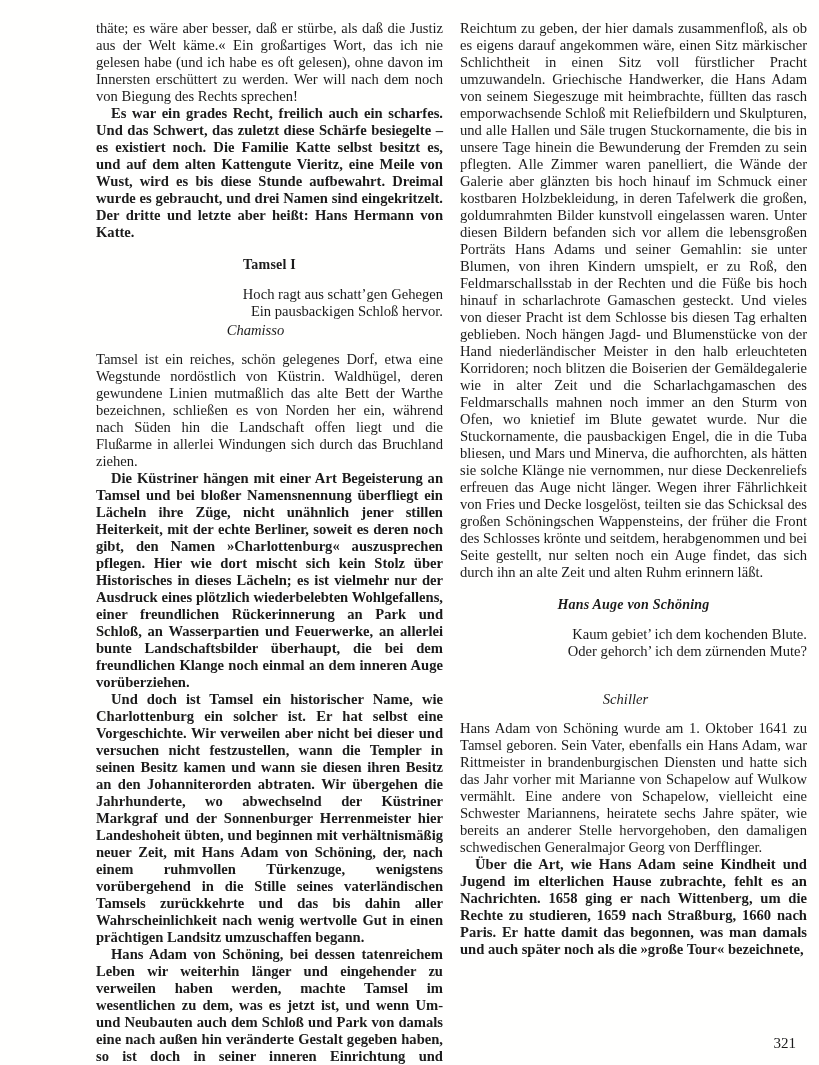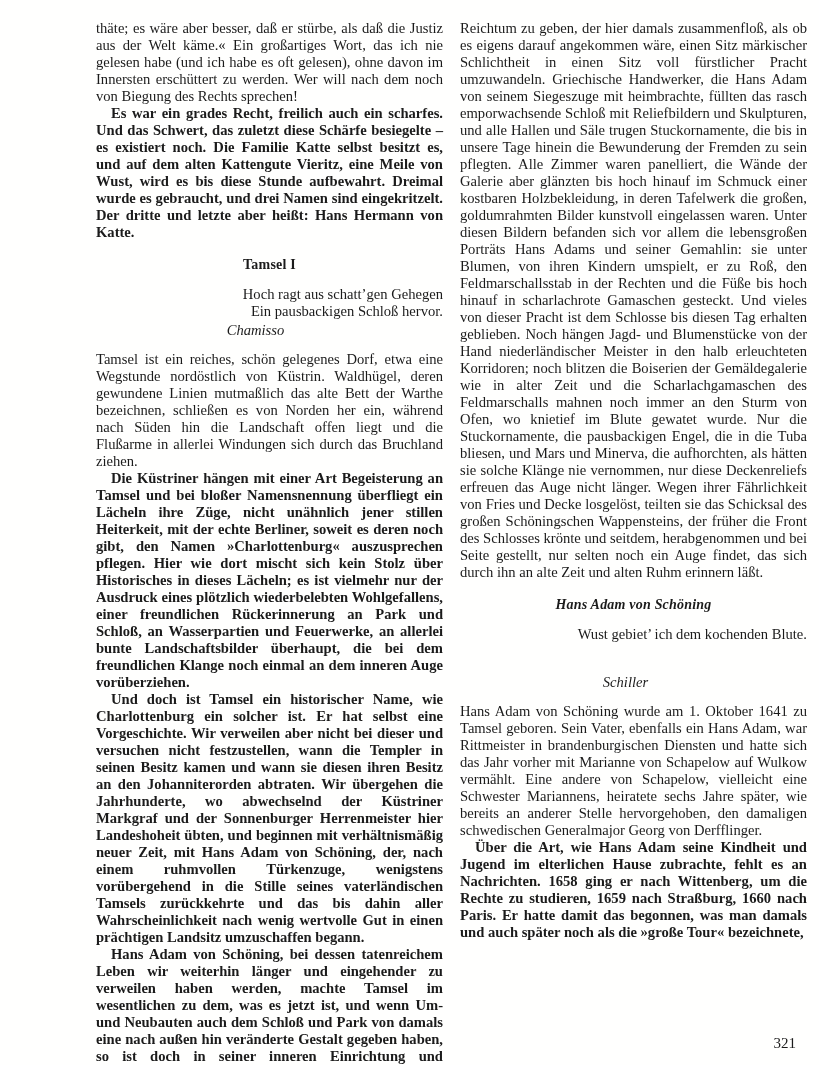--- a/index.html
+++ b/index.html
@@ -83,24 +83,25 @@
 
       <p class="para">Tamsel ist ein reiches, schön gelegenes Dorf, etwa eine Wegstunde nordöstlich von Küstrin. Waldhügel, deren gewundene Linien mutmaßlich das alte Bett der Warthe bezeichnen, schließen es von Norden her ein, während nach Süden hin die Landschaft offen liegt und die Flußarme in allerlei Windungen sich durch das Bruchland ziehen.</p>
       <p class="para indent">Die Küstriner hängen mit einer Art Begeisterung an Tamsel und bei bloßer Namensnennung überfliegt ein Lächeln ihre Züge, nicht unähnlich jener stillen Heiterkeit, mit der echte Berliner, soweit es deren noch gibt, den Namen »Charlottenburg« auszusprechen pflegen. Hier wie dort mischt sich kein Stolz über Historisches in dieses Lächeln; es ist vielmehr nur der Ausdruck eines plötzlich wiederbelebten Wohlgefallens, einer freundlichen Rückerinnerung an Park und Schloß, an Wasserpartien und Feuerwerke, an allerlei bunte Landschaftsbilder überhaupt, die bei dem freundlichen Klange noch einmal an dem inneren Auge vorüberziehen.</p>
       <p class="para indent">Und doch ist Tamsel ein historischer Name, wie Charlottenburg ein solcher ist. Er hat selbst eine Vorgeschichte. Wir verweilen aber nicht bei dieser und versuchen nicht festzustellen, wann die Templer in seinen Besitz kamen und wann sie diesen ihren Besitz an den Johanniterorden abtraten. Wir übergehen die Jahrhunderte, wo abwechselnd der Küstriner Markgraf und der Sonnenburger Herrenmeister hier Landeshoheit übten, und beginnen mit verhältnismäßig neuer Zeit, mit Hans Adam von Schöning, der, nach einem ruhmvollen Türkenzuge, wenigstens vorübergehend in die Stille seines vaterländischen Tamsels zurückkehrte und das bis dahin aller Wahrscheinlichkeit nach wenig wertvolle Gut in einen prächtigen Landsitz umzuschaffen begann.</p>
       <p class="para indent">Hans Adam von Schöning, bei dessen tatenreichem Leben wir weiterhin länger und eingehender zu verweilen haben werden, machte Tamsel im wesentlichen zu dem, was es jetzt ist, und wenn Um- und Neubauten auch dem Schloß und Park von damals eine nach außen hin veränderte Gestalt gegeben haben, so ist doch in seiner inneren Einrichtung und Ausschmückung gerade noch genug vorhanden, um uns ein Bild von dem</p>
     </div>
 
     <div class="col col-right">
       <p class="para">Reichtum zu geben, der hier damals zusammenfloß, als ob es eigens darauf angekommen wäre, einen Sitz märkischer Schlichtheit in einen Sitz voll fürstlicher Pracht umzuwandeln. Griechische Handwerker, die Hans Adam von seinem Siegeszuge mit heimbrachte, füllten das rasch emporwachsende Schloß mit Reliefbildern und Skulpturen, und alle Hallen und Säle trugen Stuckornamente, die bis in unsere Tage hinein die Bewunderung der Fremden zu sein pflegten. Alle Zimmer waren panelliert, die Wände der Galerie aber glänzten bis hoch hinauf im Schmuck einer kostbaren Holzbekleidung, in deren Tafelwerk die großen, goldumrahmten Bilder kunstvoll eingelassen waren. Unter diesen Bildern befanden sich vor allem die lebensgroßen Porträts Hans Adams und seiner Gemahlin: sie unter Blumen, von ihren Kindern umspielt, er zu Roß, den Feldmarschallsstab in der Rechten und die Füße bis hoch hinauf in scharlachrote Gamaschen gesteckt. Und vieles von dieser Pracht ist dem Schlosse bis diesen Tag erhalten geblieben. Noch hängen Jagd- und Blumenstücke von der Hand niederländischer Meister in den halb erleuchteten Korridoren; noch blitzen die Boiserien der Gemäldegalerie wie in alter Zeit und die Scharlachgamaschen des Feldmarschalls mahnen noch immer an den Sturm von Ofen, wo knietief im Blute gewatet wurde. Nur die Stuckornamente, die pausbackigen Engel, die in die Tuba bliesen, und Mars und Minerva, die aufhorchten, als hätten sie solche Klänge nie vernommen, nur diese Deckenreliefs erfreuen das Auge nicht länger. Wegen ihrer Fährlichkeit von Fries und Decke losgelöst, teilten sie das Schicksal des großen Schöningschen Wappensteins, der früher die Front des Schlosses krönte und seitdem, herabgenommen und bei Seite gestellt, nur selten noch ein Auge findet, das sich durch ihn an alte Zeit und alten Ruhm erinnern läßt.</p>
 
-      <h2 class="heading italic">Hans Adam von Schöning</h2>
+      <h2 class="heading italic">Hans Auge von Schöning</h2>
 
       <div class="poem">
-        <div class="poem-line">Wust gebiet’ ich dem kochenden Blute.</div>
+        <div class="poem-line">Kaum gebiet’ ich dem kochenden Blute.</div>
+        <div class="poem-line">Oder gehorch’ ich dem zürnenden Mute?</div>
       </div>
       <div class="attribution">Schiller</div>
 
       <p class="para">Hans Adam von Schöning wurde am 1. Oktober 1641 zu Tamsel geboren. Sein Vater, ebenfalls ein Hans Adam, war Rittmeister in brandenburgischen Diensten und hatte sich das Jahr vorher mit Marianne von Schapelow auf Wulkow vermählt. Eine andere von Schapelow, vielleicht eine Schwester Mariannens, heiratete sechs Jahre später, wie bereits an anderer Stelle hervorgehoben, den damaligen schwedischen Generalmajor Georg von Derfflinger.</p>
       <p class="para indent">Über die Art, wie Hans Adam seine Kindheit und Jugend im elterlichen Hause zubrachte, fehlt es an Nachrichten. 1658 ging er nach Wittenberg, um die Rechte zu studieren, 1659 nach Straßburg, 1660 nach Paris. Er hatte damit das begonnen, was man damals und auch später noch als die »große Tour« bezeichnete,</p>
     </div>
 
   </div>
 
   <div class="page-number">321</div>

